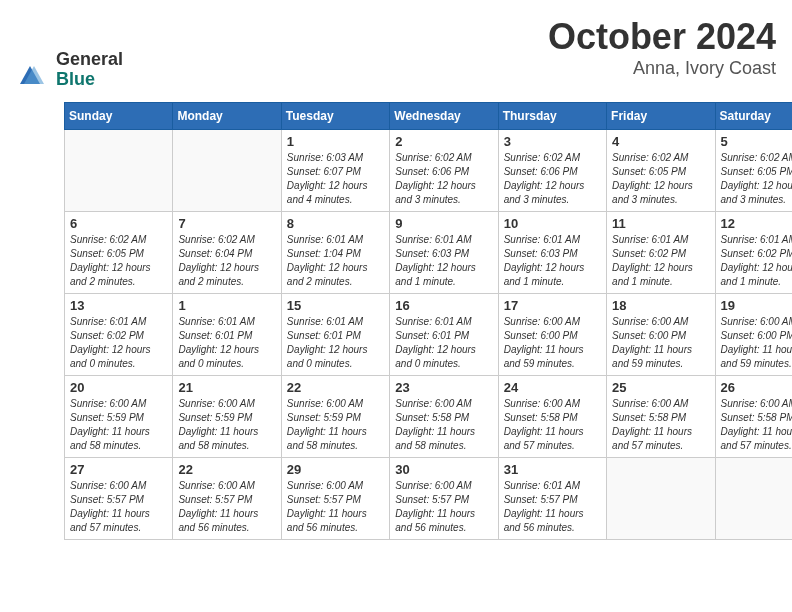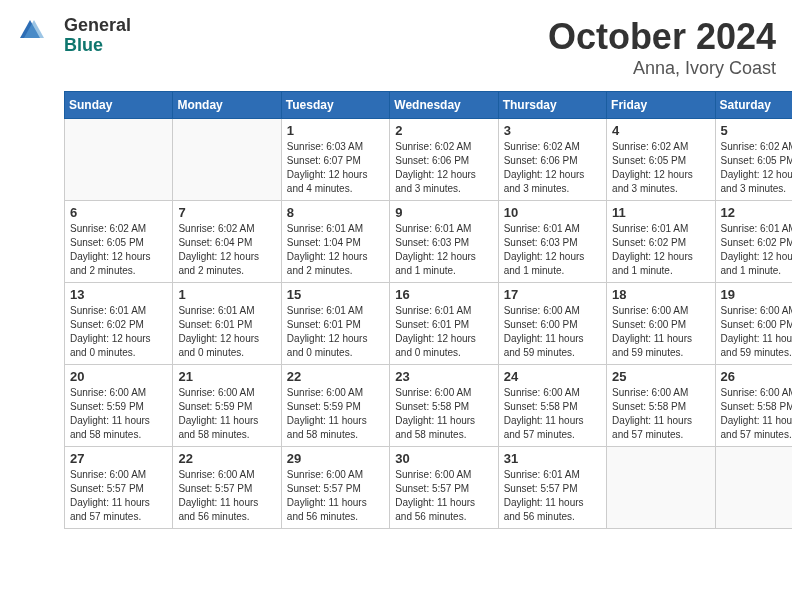--- a/index.html
+++ b/index.html
@@ -11,22 +11,23 @@
       padding: 16px;
     }
     .header {
       display: flex;
       justify-content: space-between;
       align-items: flex-start;
       margin-bottom: 12px;
     }
     .logo {
       display: flex;
-      align-items: flex-start;
-      gap: 20px;
+      align-items: flex-end;
+      gap: 12px;
+      margin-top: 34px;
     }
     .logo-text {
       font-size: 18px;
       font-weight: bold;
       color: #333;
       line-height: 1.1;
     }
     .logo-blue { color: #0f766e; }
     .logo-icon {
       width: 28px;
@@ -75,20 +76,21 @@
       font-size: 13px;
       font-weight: bold;
       color: #333;
       display: block;
       margin-bottom: 2px;
     }
     .day-detail {
       font-size: 10px;
       line-height: 1.4;
       color: #333;
+      font-style: italic;
     }
   </style>
 </head>
 <body>
 
 <div class="header">
   <div class="logo">
     <svg class="logo-icon" viewBox="0 0 28 28">
       <polygon points="14,4 24,22 4,22" fill="#2d6db5"></polygon>
       <polygon points="18,4 28,22 8,22" fill="#5a9fd4" opacity="0.6"></polygon>

